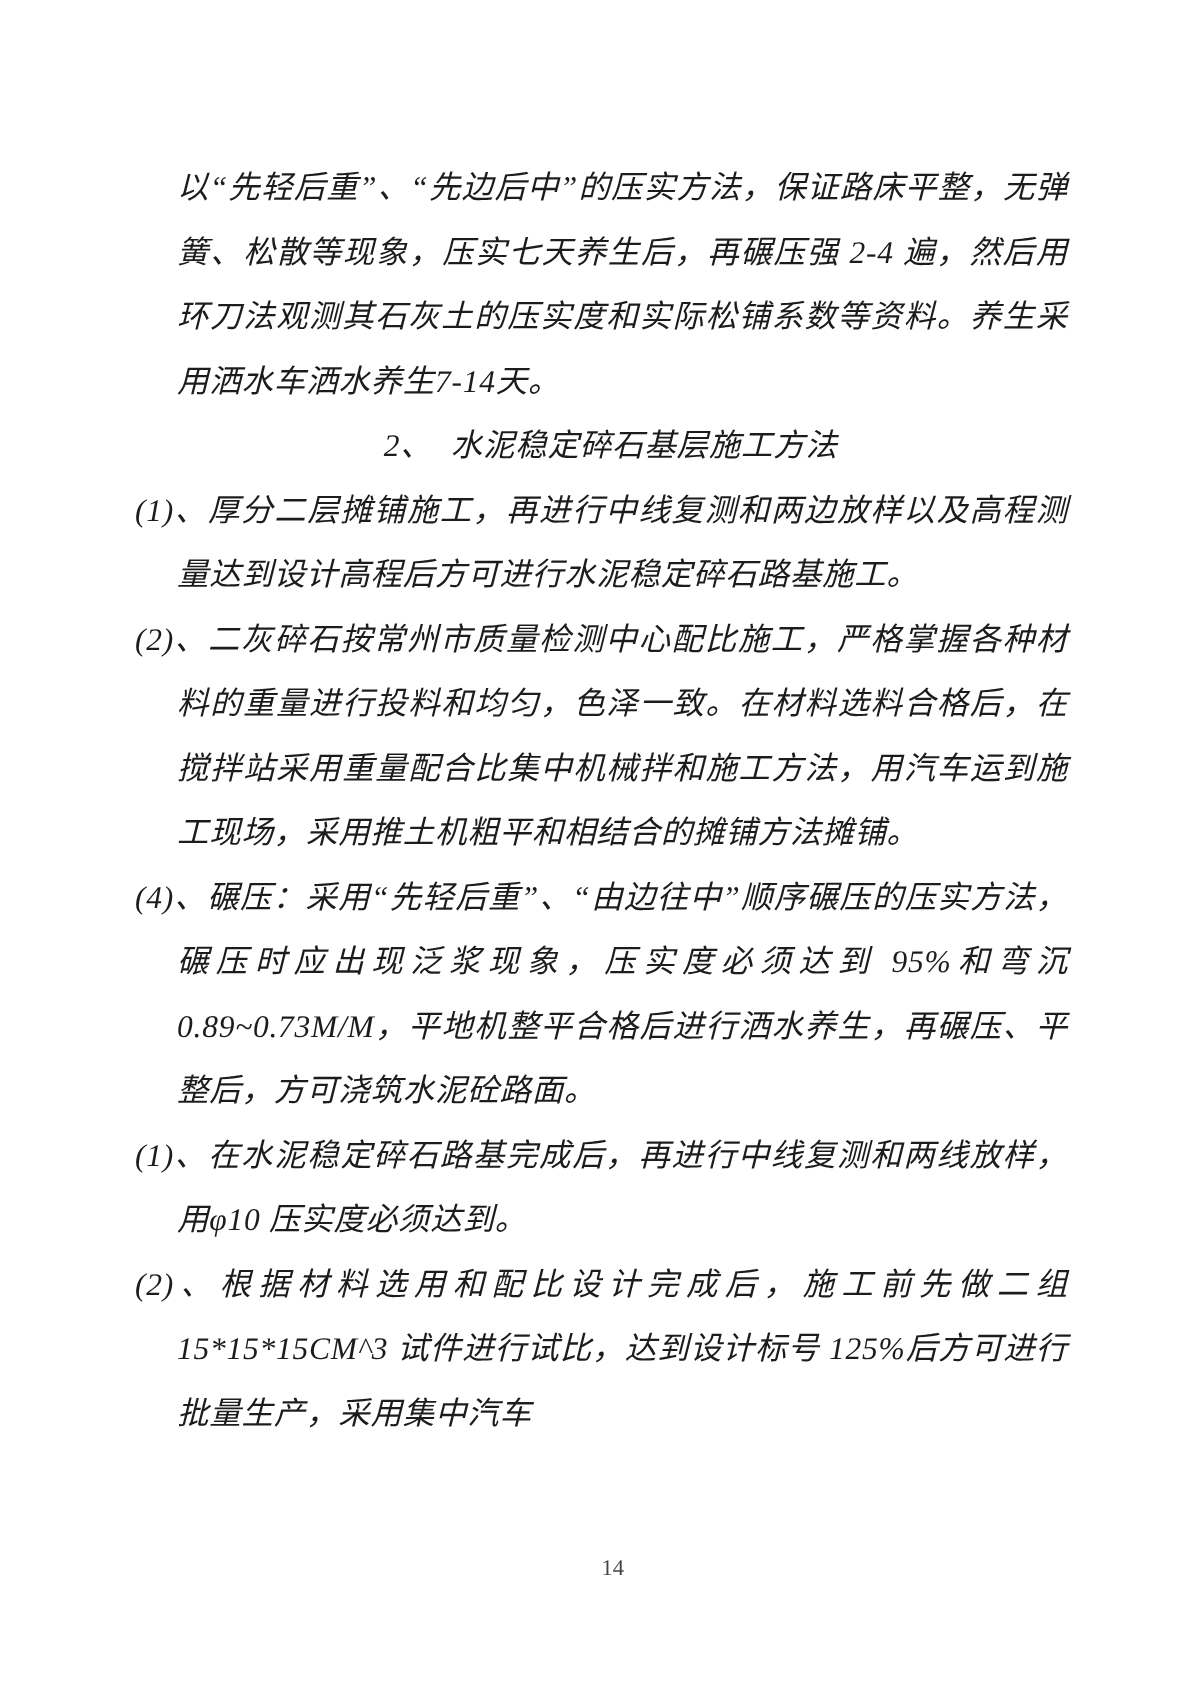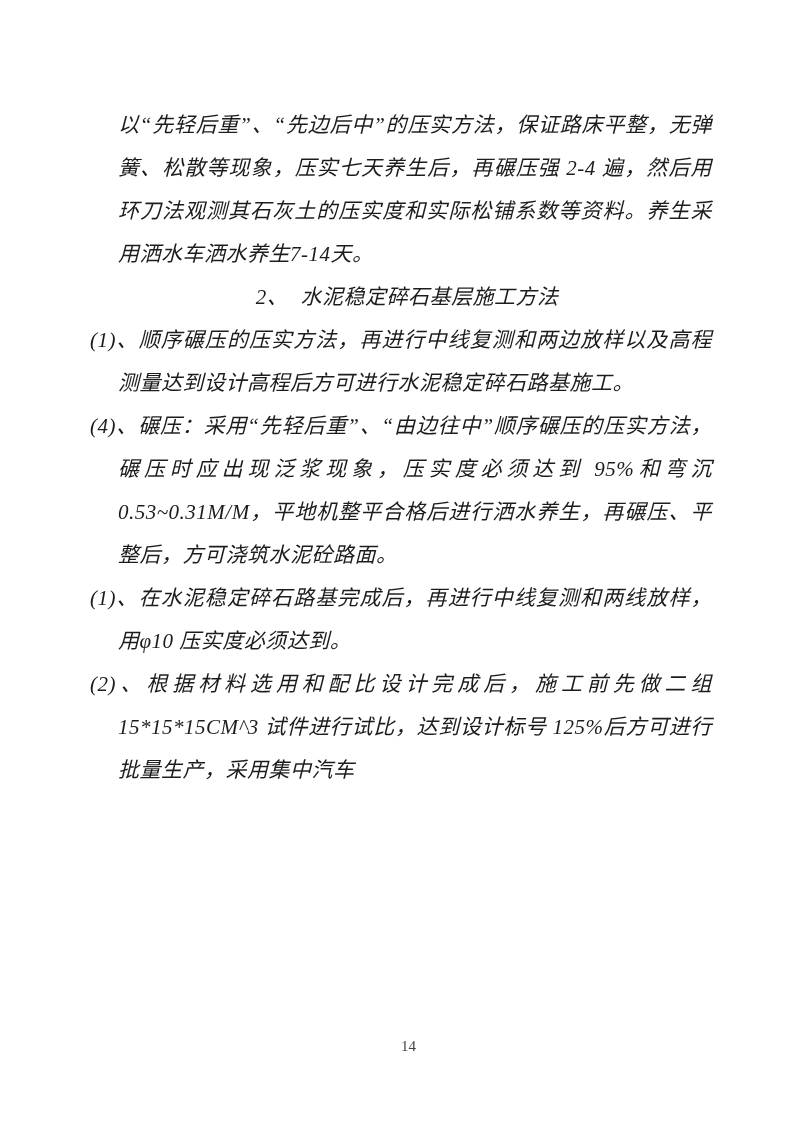--- a/index.html
+++ b/index.html
@@ -61,25 +61,26 @@
 </head>
 <body>
 
 <div class="page">
   <div class="content">
 
     <p class="para cont">以“先轻后重”、“先边后中”的压实方法，保证路床平整，无弹簧、松散等现象，压实七天养生后，再碾压强 2-4 遍，然后用环刀法观测其石灰土的压实度和实际松铺系数等资料。养生采用洒水车洒水养生7-14天。</p>
 
     <p class="para heading"><span class="label">2、</span><span>水泥稳定碎石基层施工方法</span></p>
 
-    <p class="para item"><span class="label">(1)、</span><span>顺序碾压的压实方法，再进行中线复测和两边放样以及高程测量达到设计高程后方可进行水泥稳定碎石路基施工。</span></p>
+    <p class="para item"><span class="label">(1)、</span><span>厚分二层摊铺施工，再进行中线复测和两边放样以及高程测量达到设计高程后方可进行水泥稳定碎石路基施工。</span></p>
+
+    <p class="para item"><span class="label">(2)、</span><span>二灰碎石按常州市质量检测中心配比施工，严格掌握各种材料的重量进行投料和均匀，色泽一致。在材料选料合格后，在搅拌站采用重量配合比集中机械拌和施工方法，用汽车运到施工现场，采用推土机粗平和相结合的摊铺方法摊铺。</span></p>
 
 
-
-    <p class="para item"><span class="label">(4)、</span><span>碾压：采用“先轻后重”、“由边往中”顺序碾压的压实方法，碾压时应出现泛浆现象，压实度必须达到 95%和弯沉 0.53~0.31M/M，平地机整平合格后进行洒水养生，再碾压、平整后，方可浇筑水泥砼路面。</span></p>
+    <p class="para item"><span class="label">(4)、</span><span>碾压：采用“先轻后重”、“由边往中”顺序碾压的压实方法，碾压时应出现泛浆现象，压实度必须达到 95%和弯沉 0.89~0.73M/M，平地机整平合格后进行洒水养生，再碾压、平整后，方可浇筑水泥砼路面。</span></p>
 
 
     <p class="para item"><span class="label">(1)、</span><span>在水泥稳定碎石路基完成后，再进行中线复测和两线放样，用φ10 压实度必须达到。</span></p>
 
     <p class="para item"><span class="label">(2)、</span><span>根据材料选用和配比设计完成后，施工前先做二组 15*15*15CM^3 试件进行试比，达到设计标号 125%后方可进行批量生产，采用集中汽车</span></p>
 
   </div>
 
   <div class="page-number">14</div>
 </div>

